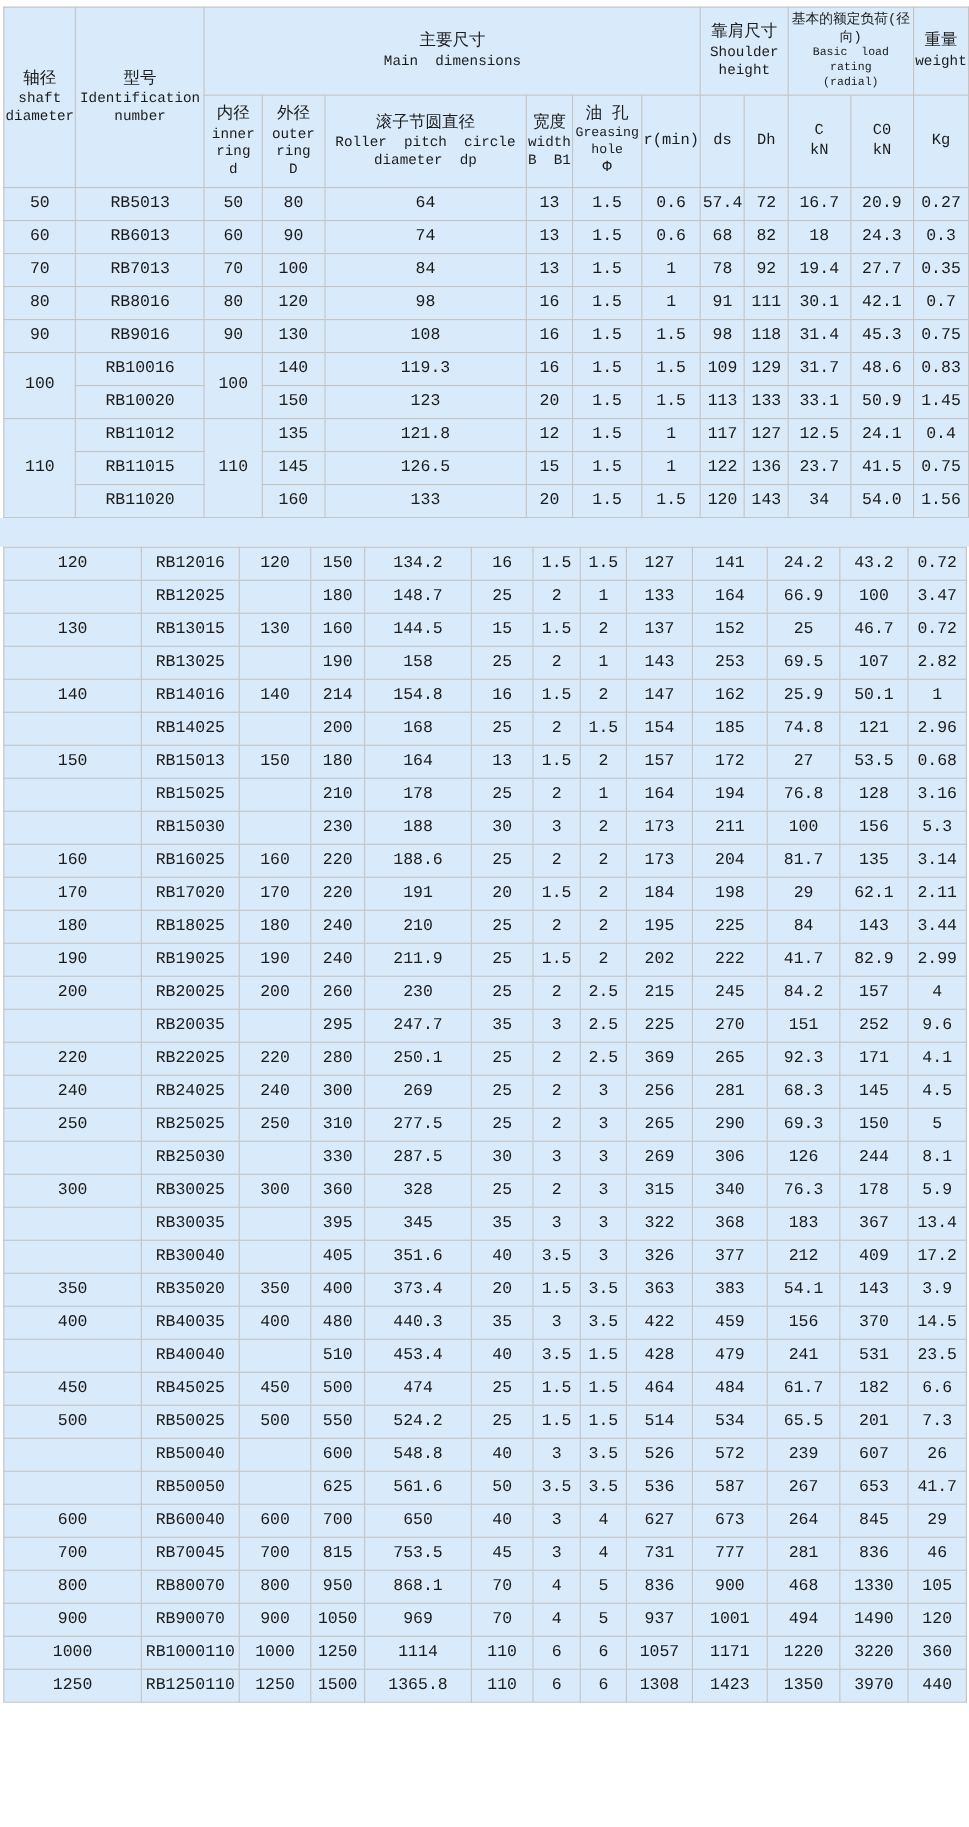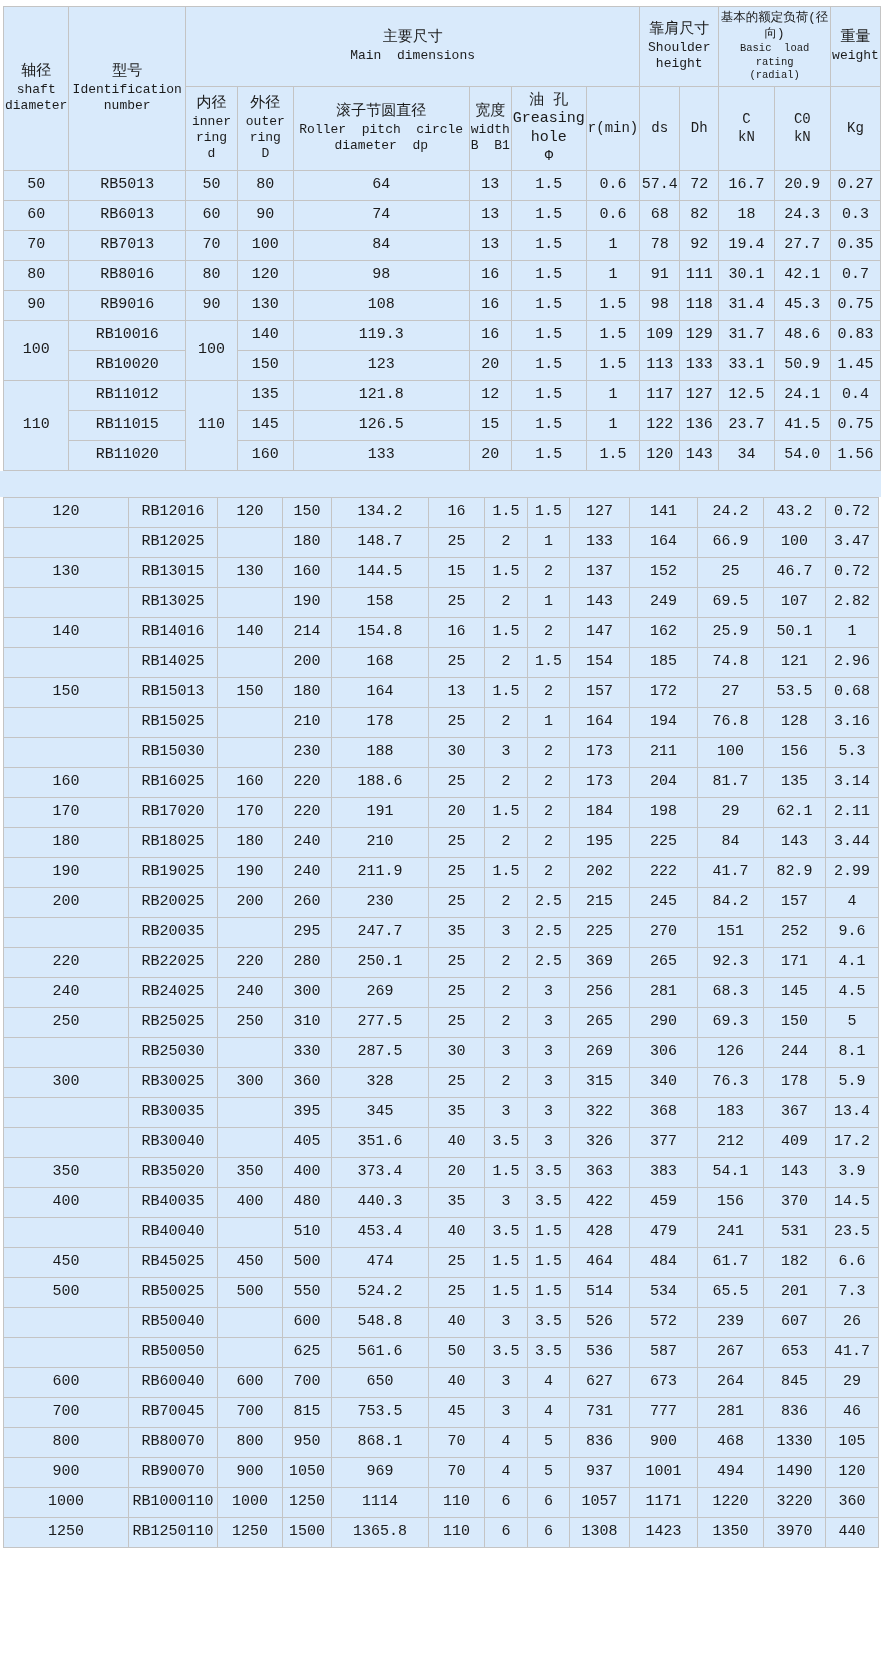--- a/index.html
+++ b/index.html
@@ -20,21 +20,21 @@
     border:1px solid var(--border);
     text-align:center; vertical-align:middle;
     font-weight:normal; padding:0 1px; overflow:hidden;
     font-size:15px; line-height:1.25;
   }
   thead tr.h1{height:80px;}
   thead tr.h2{height:84px;}
   tbody td{height:30px;}
   .zh{display:block; font-size:15px; white-space:pre-wrap; word-break:break-all;}
   .en{display:block; font-size:13px; white-space:pre-wrap;}
-  .en-xs{display:block; font-size:15px; white-space:pre-wrap;}
+  .en-xs{display:block; font-size:12px; white-space:pre-wrap;}
   .en-xxs{display:block; font-size:10.5px; white-space:pre-wrap; word-break:break-word;}
   .zh-sm{display:block; font-size:12.5px; white-space:pre-wrap; word-break:break-all;}
   .sym{display:block; font-size:14px;}
   .plain{display:block; font-size:14px; white-space:pre-wrap;}
   .table-gap{height:26px; width:881px; background:var(--cell-bg);}
 </style>
 </head>
 <body>
 
 <div class="wrap">
@@ -352,21 +352,21 @@
         <tr>
           <td></td>
           <td>RB13025</td>
           <td></td>
           <td>190</td>
           <td>158</td>
           <td>25</td>
           <td>2</td>
           <td>1</td>
           <td>143</td>
-          <td>249</td>
+          <td>253</td>
           <td>69.5</td>
           <td>107</td>
           <td>2.82</td>
         </tr>
         <tr>
           <td>140</td>
           <td>RB14016</td>
           <td>140</td>
           <td>214</td>
           <td>154.8</td>

